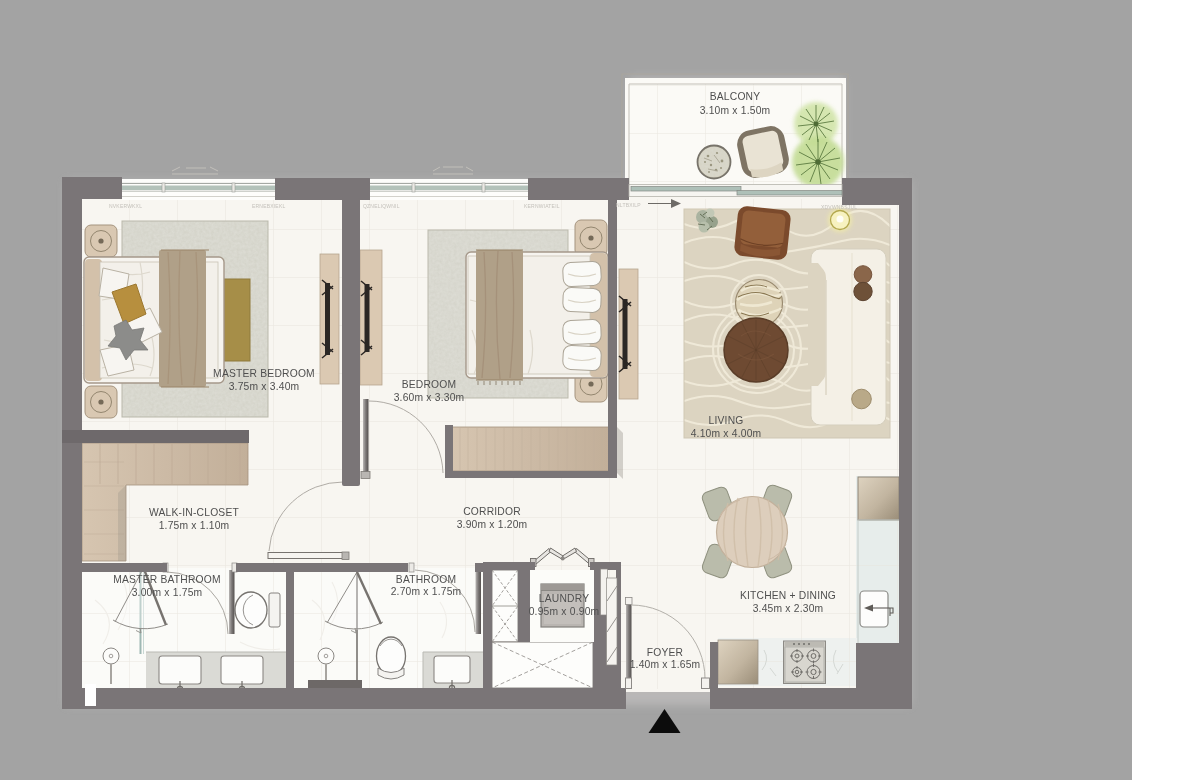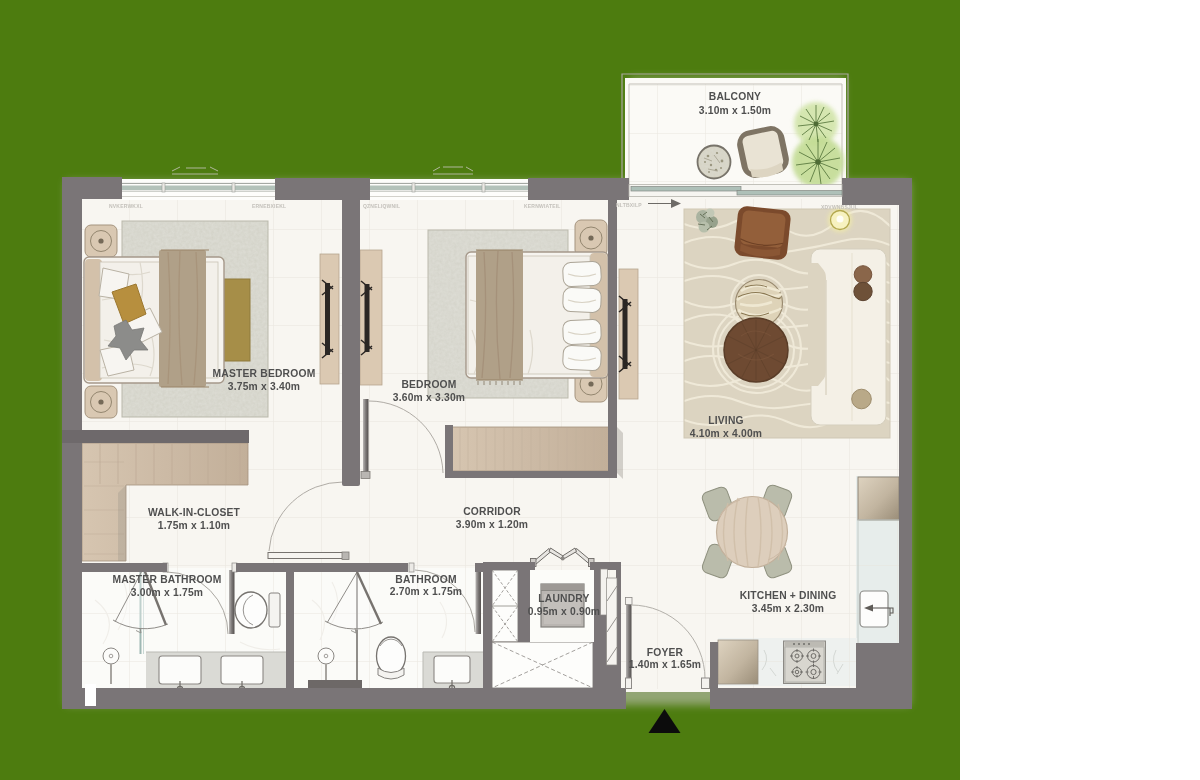--- a/index.html
+++ b/index.html
@@ -1,17 +1,17 @@
 <!DOCTYPE html>
 <html><head>
 <meta charset="utf-8">
 <style>
 html,body{margin:0;padding:0;background:#ffffff;}
-#wrap{position:relative;width:960px;height:780px;overflow:hidden;background:#4d7c0f;
-font-family:"Liberation Sans", sans-serif;font-weight:bold;}
+#wrap{position:relative;width:1132px;height:780px;overflow:hidden;background:#a3a3a3;
+font-family:"Liberation Sans", sans-serif;}
 </style>
 </head>
 <body>
 <div id="wrap">
 <svg width="1200" height="780" viewBox="0 0 1200 780">
 <defs>
   <pattern id="grid" width="48" height="48" patternUnits="userSpaceOnUse" x="33" y="37">
     <rect width="48" height="48" fill="none"></rect>
     <path d="M48 0H0V48" fill="none" stroke="#e7e4dc" stroke-width="1"></path>
   </pattern>

